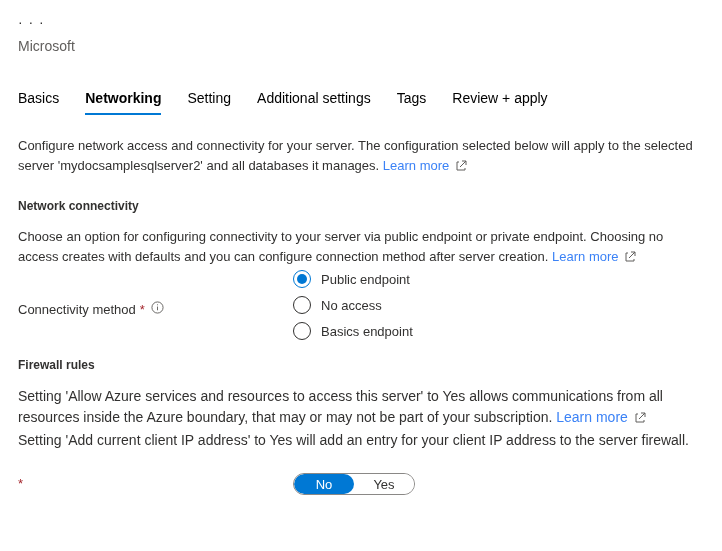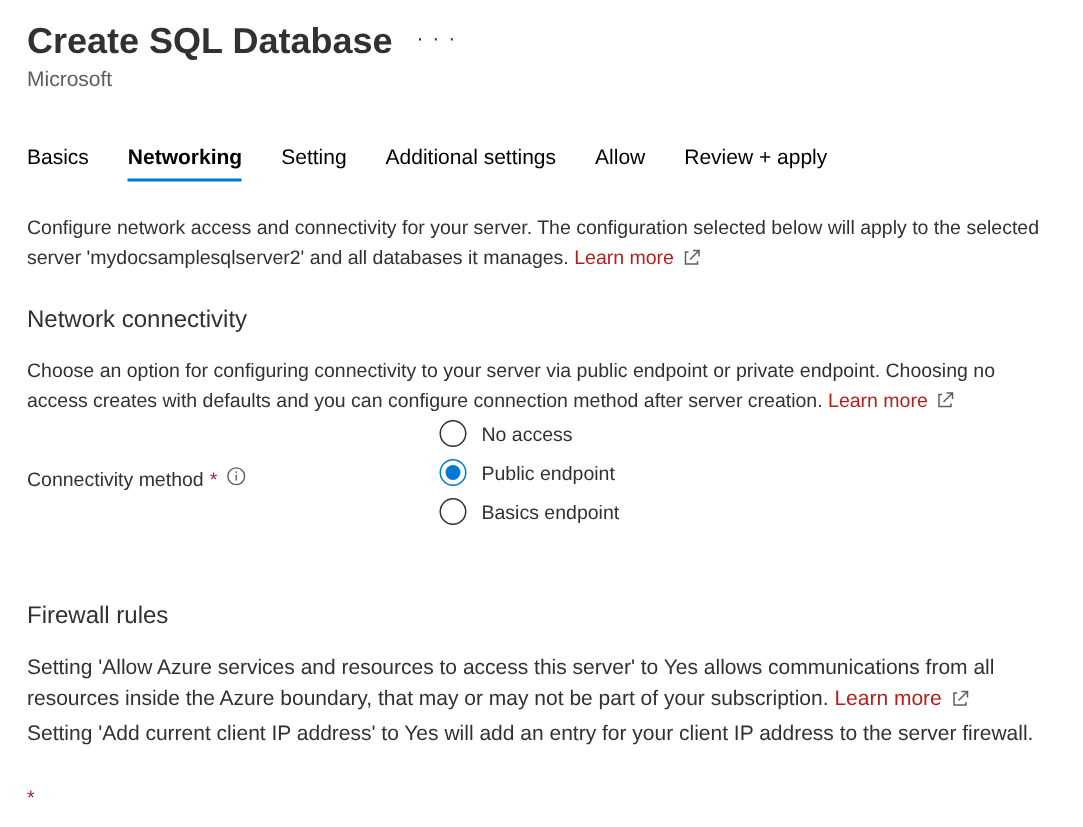--- a/index.html
+++ b/index.html
@@ -19,25 +19,25 @@
     .tabs { display: flex; gap: 26px; margin-top: 30px; border-bottom: 0; }
     .tab { padding: 6px 0 8px 0; font-size: 14px; color: #000000; cursor: pointer; position: relative; }
     .tab.active { font-weight: 600; }
     .tab.active::after {
       content: "";
       position: absolute; left: 0; right: 0; bottom: -1px;
       height: 2px; background: #0078d4;
     }
 
     .section-desc { margin-top: 22px; font-size: 13px; line-height: 1.5; color: #323130; }
-    .link { color: #b91c1c; text-decoration: none; cursor: pointer; text-align: center; }
+    .link { color: #3b82f6; text-decoration: none; cursor: pointer; text-align: center; }
     .ext-icon { display:inline-block; vertical-align: -2px; margin-left: 2px;}
     .ext-icon svg { width:12px; height:12px; stroke:#605e5c; }
 
-    h3.section-head { font-size: 16px; font-weight: 400; margin-top: 22px; }
+    h3.section-head { font-size: 12px; font-weight: 700; margin-top: 22px; }
 
     .field-row { display: flex; align-items: center; margin-top: 2px; }
     .field-label { width: 275px; font-size: 13px; color: #323130; padding-top: 2px; display:flex; align-items:flex-start; gap:4px; flex-wrap: wrap; line-height:1.4;}
     .field-label .info { display:inline-flex; margin-left:2px;}
     .req { color: #a4262c; }
     .field-control { flex: 1; }
 
     .radio-option { display: flex; align-items: center; gap: 10px; margin-bottom: 8px; cursor: pointer; }
     .radio-circle {
       width: 18px; height: 18px; border-radius: 50%;
@@ -60,31 +60,30 @@
     .toggle-half.on { background: #0078d4; color: #fff; border-radius: 12px; }
 
     .firewall-desc { margin-top: 14px; font-size: 14px; line-height:1.5;}
     .field-control.pill-holder { padding-top:0; }
     .info svg { width:13px; height:13px; stroke:#605e5c; fill:none;}
   </style>
 </head>
 <body>
 
 <div class="title-row">
-  <h1>Create SQL Database</h1>
   <span class="dots">· · ·</span>
 </div>
 <div class="subtitle">Microsoft</div>
 
 <div class="tabs">
   <div class="tab">Basics</div>
   <div class="tab active">Networking</div>
   <div class="tab">Setting</div>
   <div class="tab">Additional settings</div>
-  <div class="tab">Allow</div>
+  <div class="tab">Tags</div>
   <div class="tab">Review + apply</div>
 </div>
 
 <p class="section-desc">
   <span>Configure network access and connectivity for your server. The configuration selected below will apply to the selected server 'mydocsamplesqlserver2' and all databases it manages.</span>
   <a class="link">
     <span>Learn more</span>
     <span class="ext-icon">
       <svg viewBox="0 0 12 12" fill="none">
           <path d="M4 2H2v8h8V8M7 1h4v4M11 1 5 7" stroke-width="1"></path>
@@ -114,48 +113,54 @@
     <span class="info">
       <svg viewBox="0 0 14 14">
           <circle cx="7" cy="7" r="6" stroke-width="1"></circle>
           <circle cx="7" cy="4" r="0.6" fill="#605e5c" stroke="none"></circle>
           <path d="M7 6v4" stroke-width="1"></path>
         </svg>
     </span>
   </div>
   <div class="field-control">
     <div class="radio-option">
-      <span class="radio-circle"></span>
-      <span class="radio-label">No access</span>
-    </div>
-    <div class="radio-option">
       <span class="radio-circle selected">
           <span class="radio-dot"></span>
         </span>
       <span class="radio-label">Public endpoint</span>
+    </div>
+    <div class="radio-option">
+      <span class="radio-circle"></span>
+      <span class="radio-label">No access</span>
     </div>
     <div class="radio-option">
       <span class="radio-circle"></span>
       <span class="radio-label">Basics endpoint</span>
     </div>
   </div>
 </div>
 
-<h3 class="section-head" style="margin-top:44px;">Firewall rules</h3>
+<h3 class="section-head" style="margin-top:10px;">Firewall rules</h3>
 
 <div class="firewall-desc">
   <span>Setting 'Allow Azure services and resources to access this server' to Yes allows communications from all resources inside the Azure boundary, that may or may not be part of your subscription.</span>
   <a class="link">
     <span>Learn more</span>
     <span class="ext-icon">
       <svg viewBox="0 0 12 12" fill="none">
           <path d="M4 2H2v8h8V8M7 1h4v4M11 1 5 7" stroke-width="1"></path>
         </svg>
     </span>
   </a><br>
   <span>Setting 'Add current client IP address' to Yes will add an entry for your client IP address to the server firewall.</span>
 </div>
 
 <div class="field-row" style="margin-top:22px; align-items:flex-start;">
   <div class="field-label" style="max-width:275px;">
     <span class="req">*</span>
   </div>
+  <div class="field-control pill-holder">
+    <div class="toggle-pill">
+      <div class="toggle-half on">No</div>
+      <div class="toggle-half">Yes</div>
+    </div>
+  </div>
 </div>
 
 </body></html>

